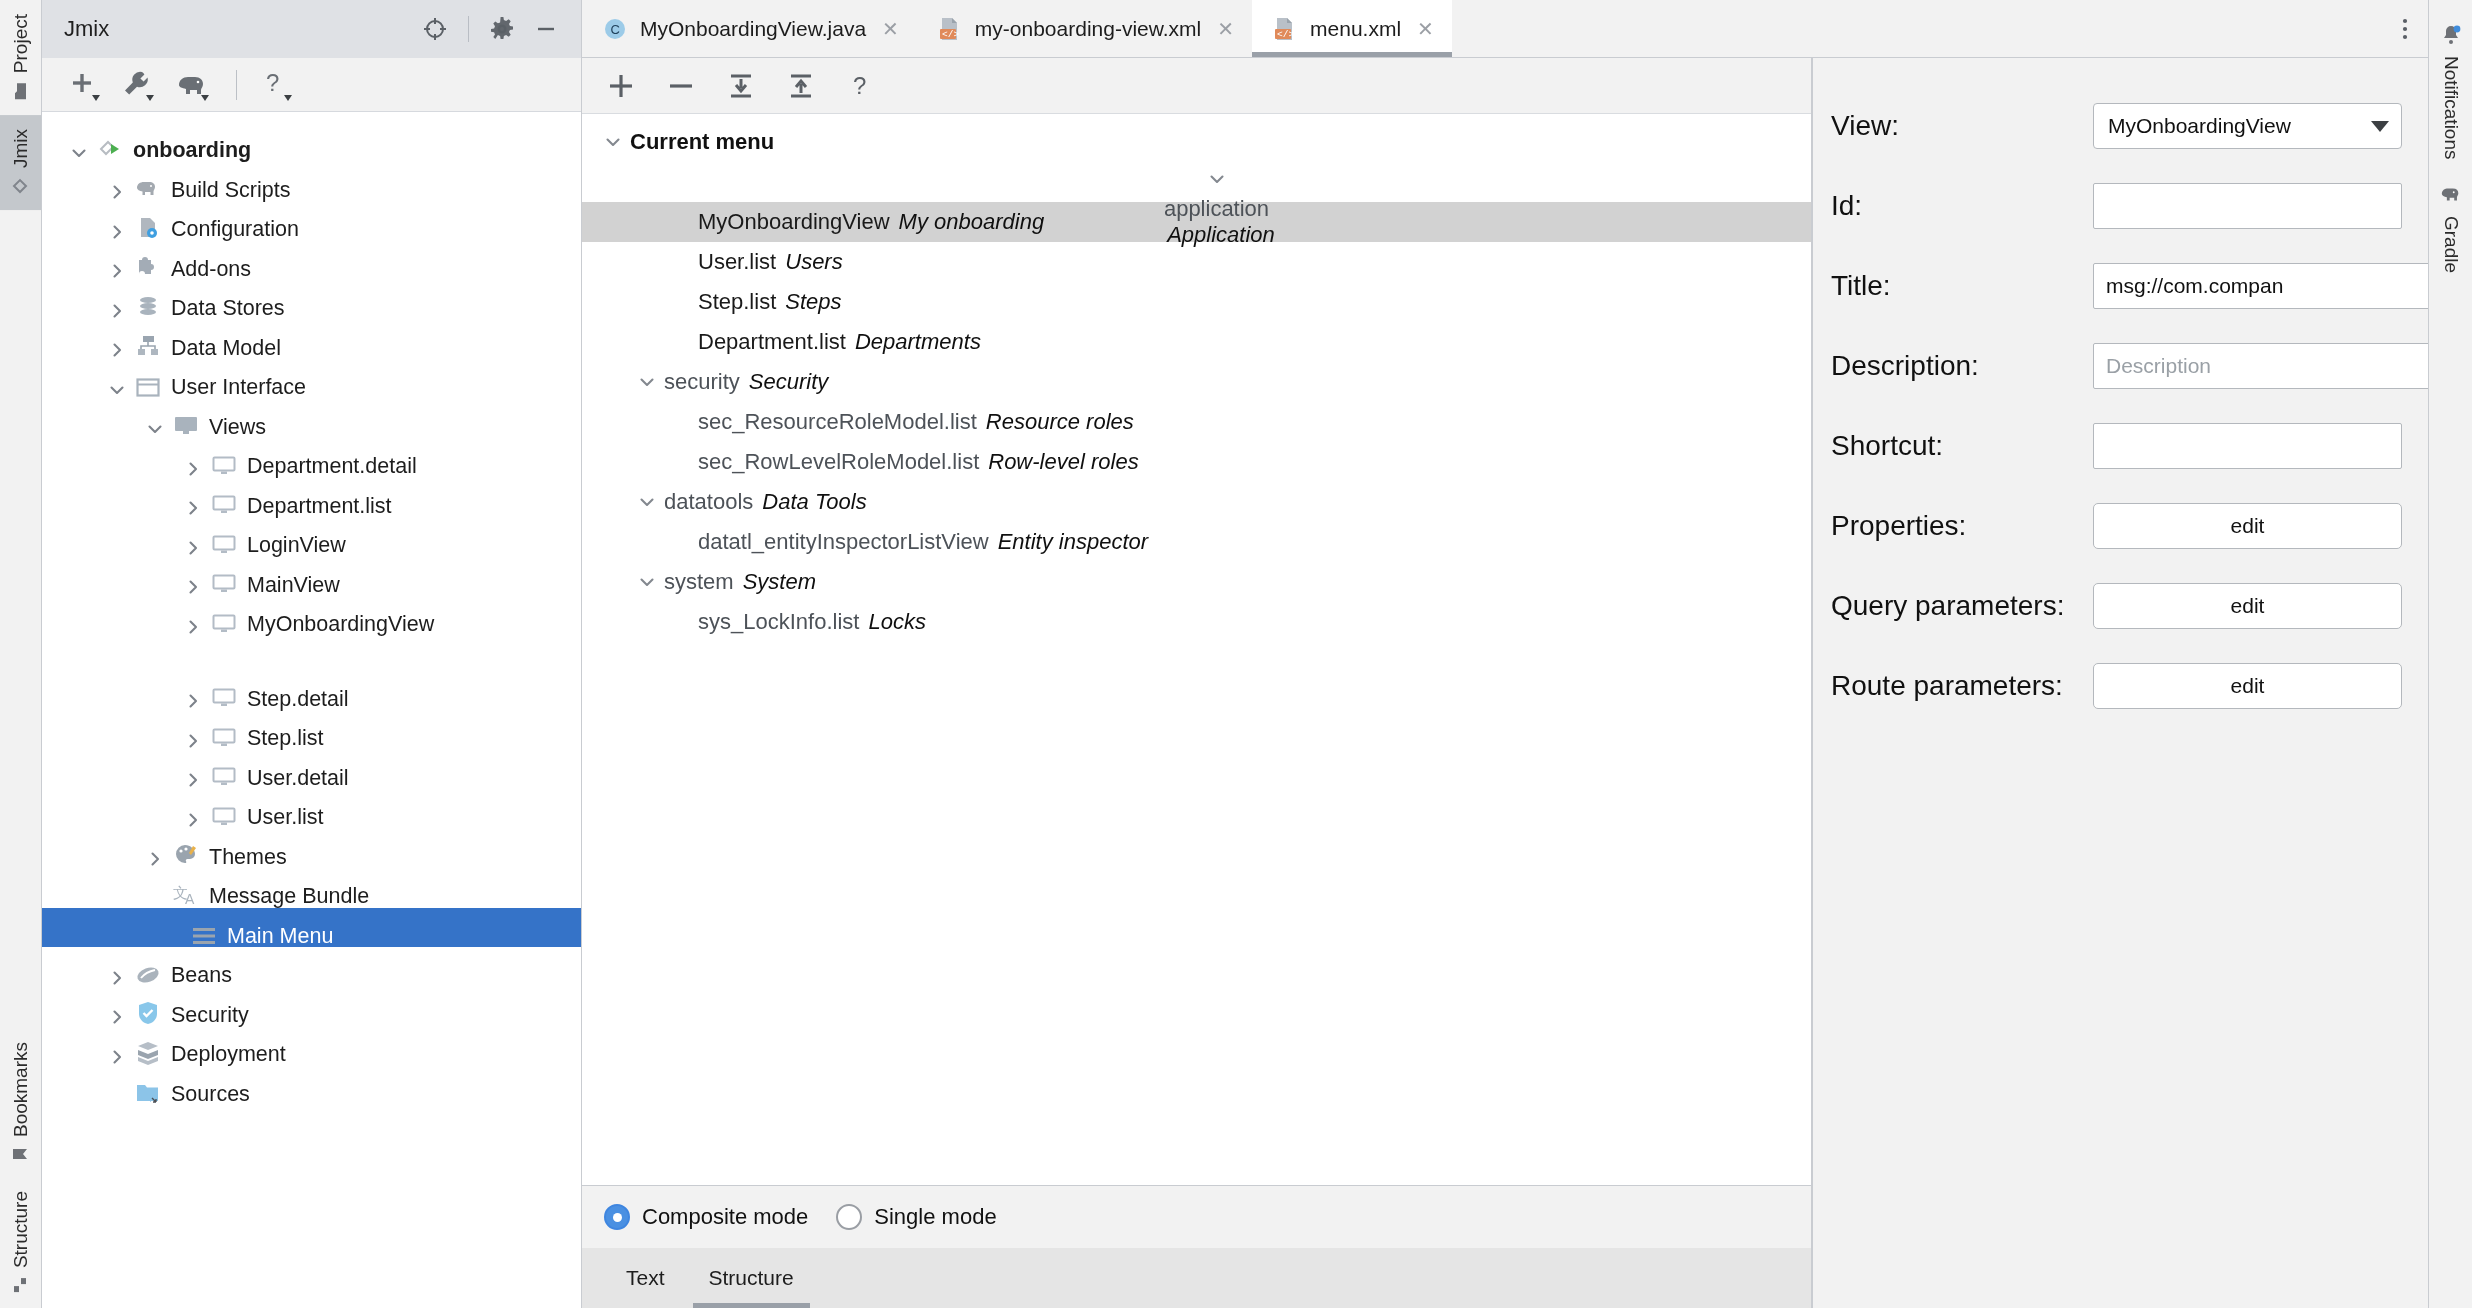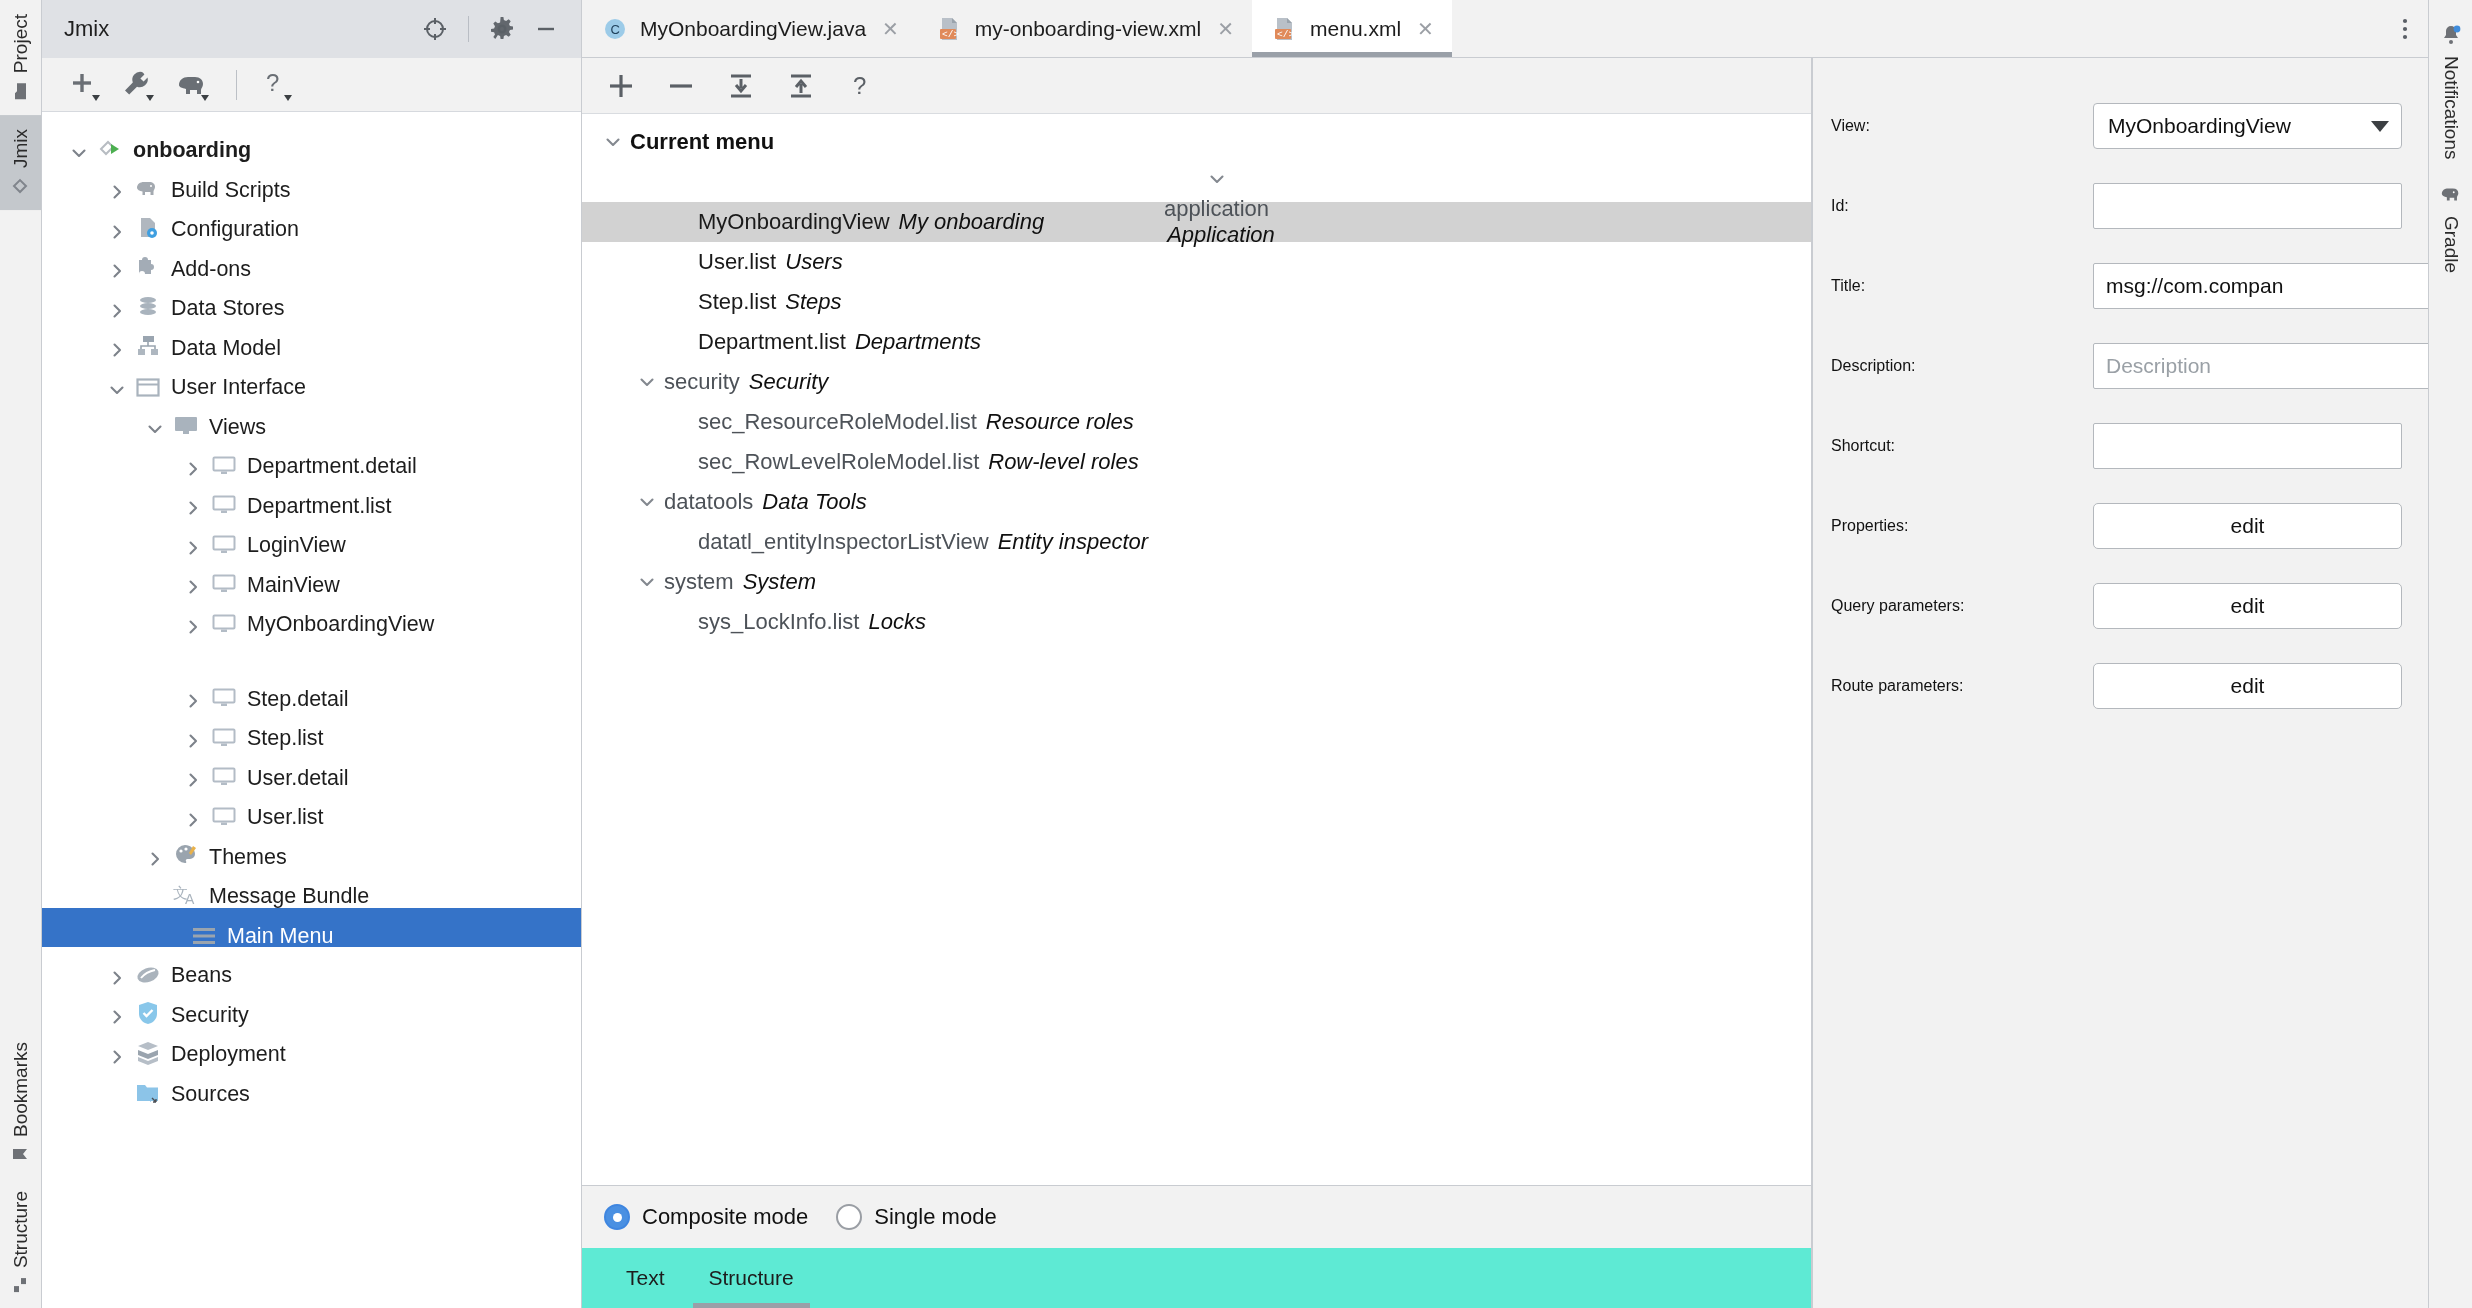--- a/index.html
+++ b/index.html
@@ -183,21 +183,21 @@
     width: 26px; height: 26px; border-radius: 50%;
     border: 2px solid #9a9ea4; background: #fff;
     display: flex; align-items: center; justify-content: center;
   }
   .radio.on { border-color: #3f86e0; background: #4a90e2; }
   .radio.on::after { content:""; width: 9px; height: 9px; border-radius: 50%; background: #fff; }
   .radio-label { font-size: 22px; color: #111; }
 
   .bottom-tabs {
     height: 60px; flex: 0 0 60px;
-    background: #5eead4;
+    background: #e5e5e5;
     display: flex; align-items: stretch;
     padding-left: 22px;
   }
   .btab {
     display: flex; align-items: center;
     padding: 0 22px;
     font-size: 21px; color: #1d1d1d;
     position: relative; cursor: default;
   }
   .btab.active::after {
@@ -213,21 +213,21 @@
     display: flex; flex-direction: column;
     gap: 0;
     border-left: 1px solid #c9ccd1;
   }
   .prow {
     display: flex; align-items: center;
     height: 80px;
     gap: 12px;
   }
   .plabel {
-    font-size: 16px; color: #111;
+    font-size: 28px; color: #111;
     flex: 0 0 250px;
   }
   .pfield { flex: 1 1 auto; display:flex; align-items:center; gap: 12px; }
   .inp {
     height: 46px; width: 100%;
     background: #ffffff;
     border: 1px solid #b4b8bd;
     border-radius: 2px;
     font-size: 21px; color: #111;
     padding: 0 12px;

